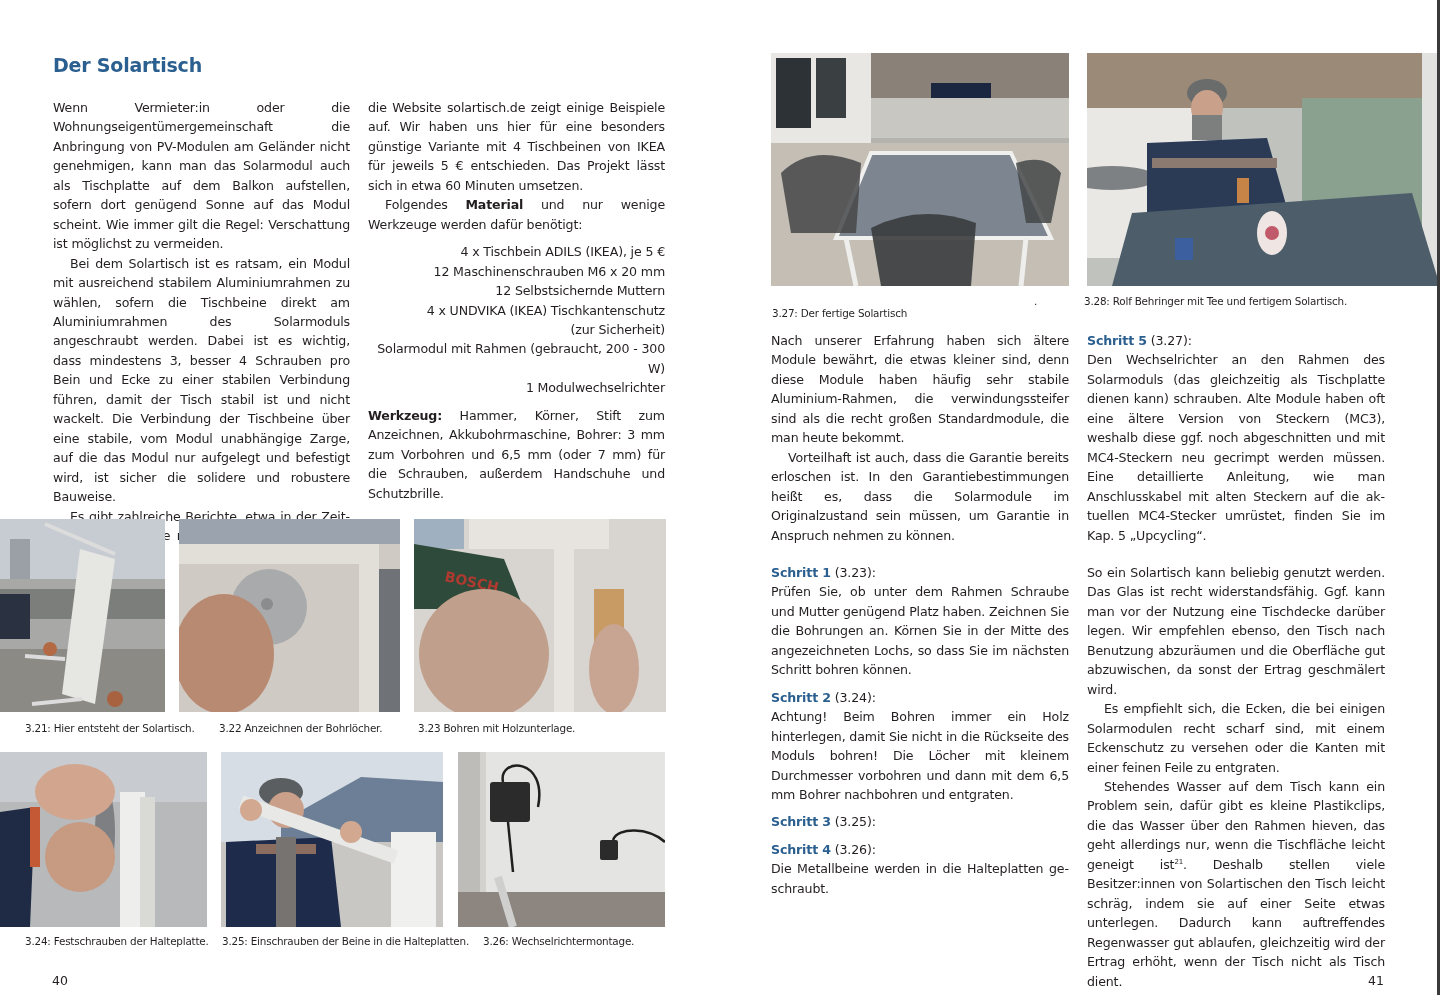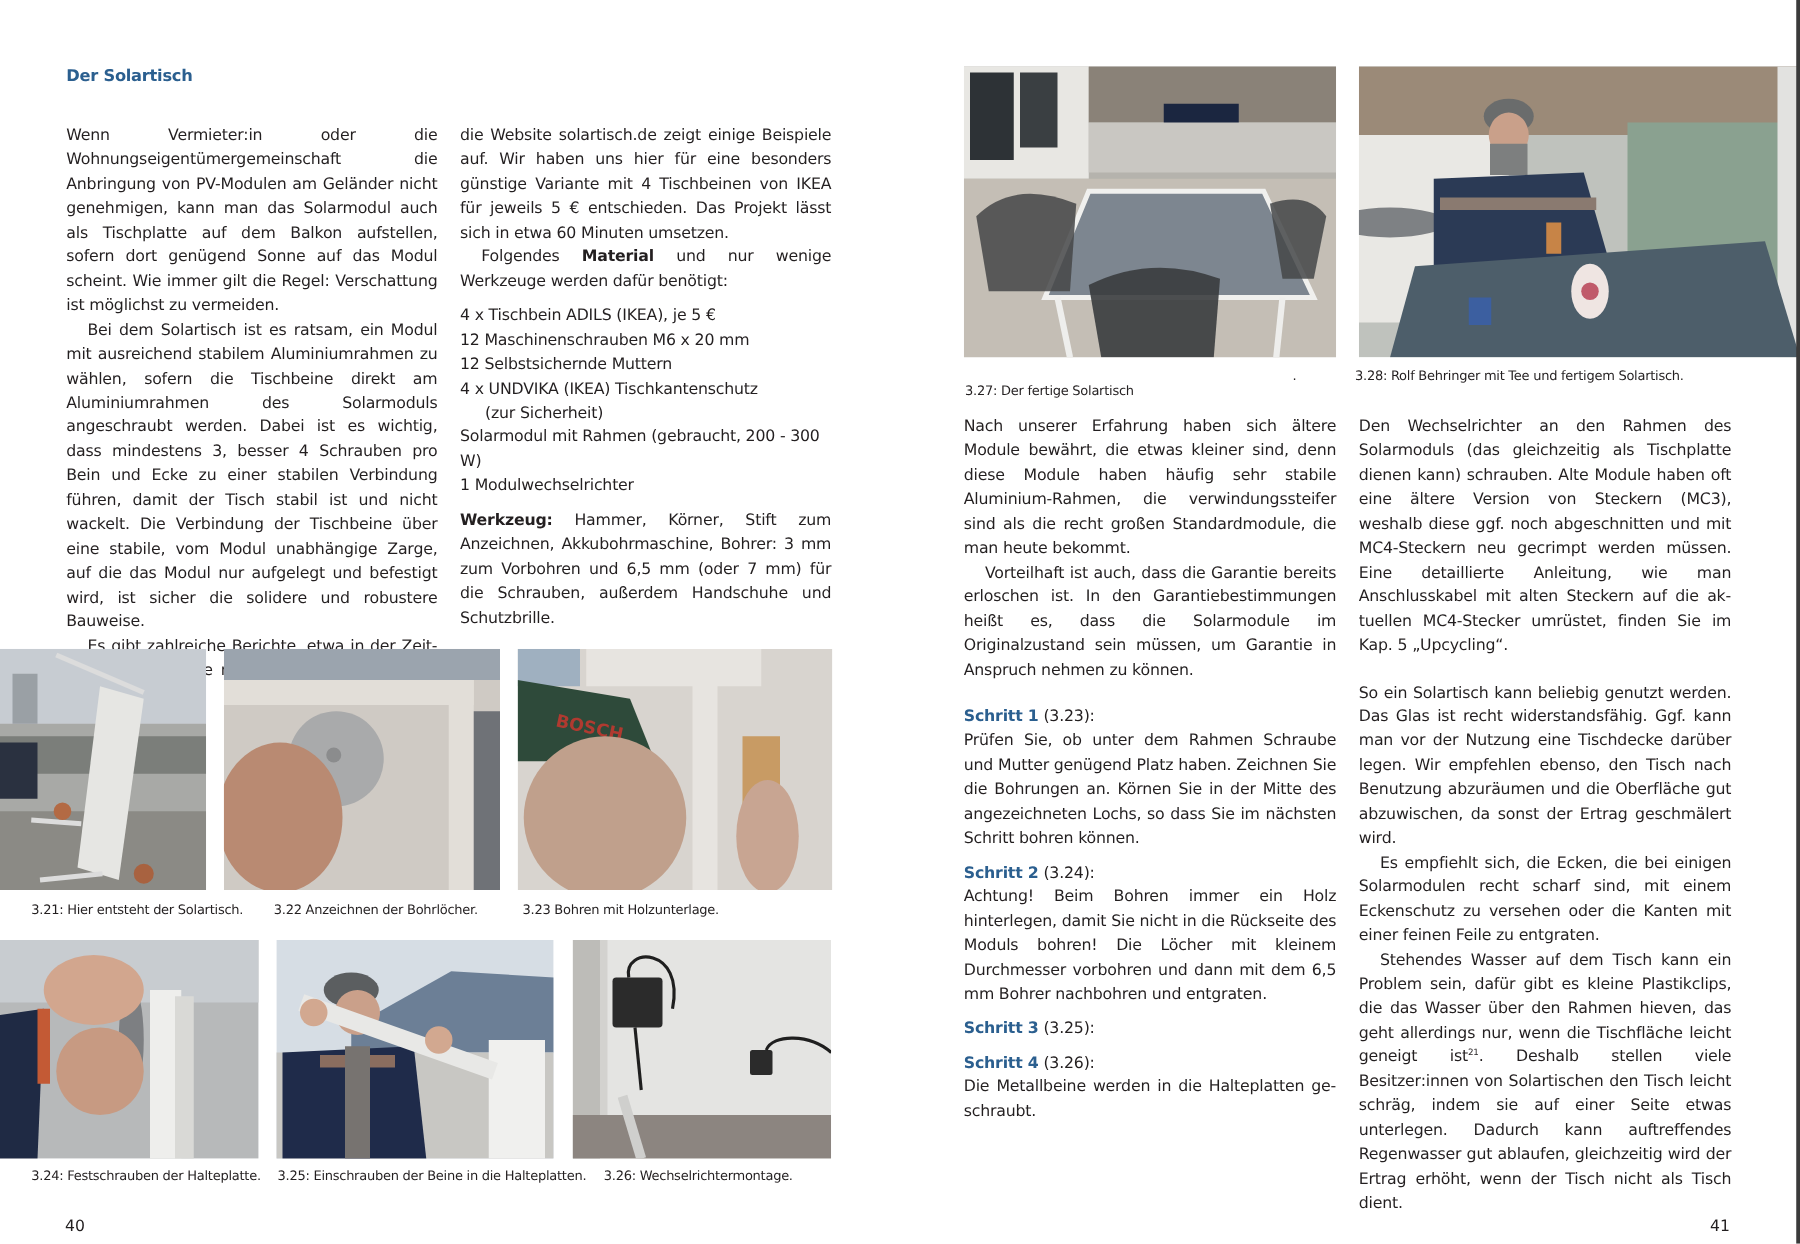--- a/index.html
+++ b/index.html
@@ -6,23 +6,23 @@
   html, body { width: 1440px; height: 995px; background: #ffffff; overflow: hidden; }
   body { position: relative; font-family: "DejaVu Sans", sans-serif; color: #231f20; }
   .page { position: absolute; top: 0; height: 995px; }
   .page-left { left: 0; width: 720px; }
   .page-right { left: 720px; width: 720px; }
   .edge-bar { position: absolute; left: 1437px; top: 0; width: 3px; height: 995px; background: #3a3a3a; }
 
   .text { font-size: 12.6px; line-height: 19.45px; text-align: justify; letter-spacing: -0.15px; }
   .text p { text-indent: 0; }
   .text p.indent { text-indent: 17px; }
-  .heading { position: absolute; left: 53px; top: 54px; font-size: 13px; font-weight: bold; color: #2b5f8f; letter-spacing: -0.2px; }
+  .heading { position: absolute; left: 53px; top: 54px; font-size: 19px; font-weight: bold; color: #2b5f8f; letter-spacing: -0.2px; }
   .col { position: absolute; }
-  .list { margin-top: 8px; margin-bottom: 8px; text-align: left; }
+  .list { margin-top: 8px; margin-bottom: 8px; text-align: right; }
   .list div.sub { padding-left: 20px; }
   .step-title { color: #2b5f8f; font-weight: bold; }
   .step { margin-bottom: 8px; }
   sup { font-size: 7px; line-height: 0; vertical-align: super; }
   b { font-weight: bold; }
 
   .photo { position: absolute; overflow: hidden; }
   .photo svg { width: 100%; height: 100%; display: block; }
   .caption { position: absolute; font-size: 10.4px; color: #231f20; white-space: nowrap; letter-spacing: -0.2px; }
   .page-num { position: absolute; top: 973px; font-size: 12.5px; color: #231f20; }
@@ -212,20 +212,21 @@
       <div><span class="step-title">Schritt 3</span><span> (3.25):</span></div>
     </div>
     <div class="step">
       <div><span class="step-title">Schritt 4</span><span> (3.26):</span></div>
       <p>Die Metallbeine werden in die Halteplatten ge­schraubt.</p>
     </div>
   </div>
 
   <div class="col text" style="left:367px; top:331px; width:298px;">
     <div class="step" style="margin-bottom:18px;">
+      <div><span class="step-title">Schritt 5</span><span> (3.27):</span></div>
       <p>Den Wechselrichter an den Rahmen des Solarmo­duls (das gleichzeitig als Tischplatte dienen kann) schrauben. Alte Module haben oft eine ältere Ver­sion von Steckern (MC3), weshalb diese ggf. noch abgeschnitten und mit MC4-Steckern neu gecrimpt werden müssen. Eine detaillierte Anleitung, wie man Anschlusskabel mit alten Steckern auf die ak­tuellen MC4-Stecker umrüstet, finden Sie im Kap. 5 „Upcycling“.</p>
     </div>
     <p>So ein Solartisch kann beliebig genutzt werden. Das Glas ist recht widerstandsfähig. Ggf. kann man vor der Nutzung eine Tischdecke darüber legen. Wir empfehlen ebenso, den Tisch nach Benutzung ab­zuräumen und die Oberfläche gut abzuwischen, da sonst der Ertrag geschmälert wird.</p>
     <p class="indent">Es empfiehlt sich, die Ecken, die bei einigen So­larmodulen recht scharf sind, mit einem Ecken­schutz zu versehen oder die Kanten mit einer feinen Feile zu entgraten.</p>
     <p class="indent"><span>Stehendes Wasser auf dem Tisch kann ein Pro­blem sein, dafür gibt es kleine Plastikclips, die das Wasser über den Rahmen hieven, das geht aller­dings nur, wenn die Tischfläche leicht geneigt ist</span><sup>21</sup><span>. Deshalb stellen viele Besitzer:innen von Solar­tischen den Tisch leicht schräg, indem sie auf einer Seite etwas unterlegen. Dadurch kann auftreffen­des Regenwasser gut ablaufen, gleichzeitig wird der Ertrag erhöht, wenn der Tisch nicht als Tisch dient.</span></p>
   </div>
 
   <div class="page-num" style="left:648px;">41</div>
 </div>
 

